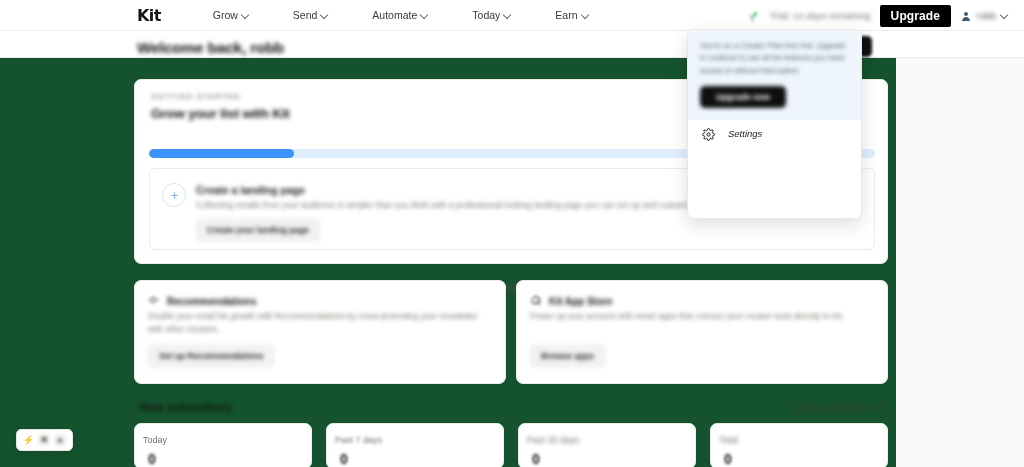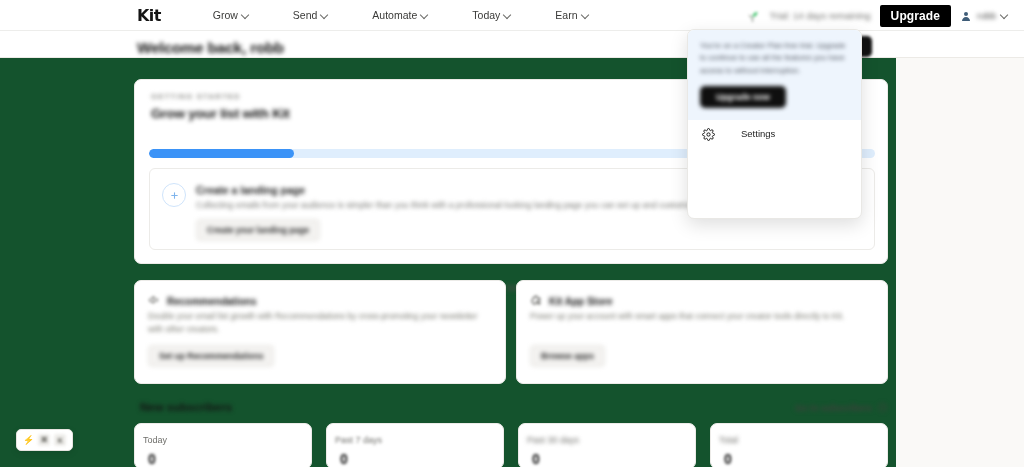--- a/index.html
+++ b/index.html
@@ -178,22 +178,22 @@
   .dd-banner {
     background: #eef5fd; padding: 10px 12px 12px 12px;
   }
   .dd-banner-txt { font-size: 7.6px; line-height: 1.62; color: #4f5560; }
   .dd-upgrade {
     margin-top: 9px; display: inline-block; background: #0f0f0f; color: #fff;
     font-size: 8.5px; font-weight: 700; padding: 6px 16px; border-radius: 5px;
     cursor: pointer;
   }
   .dd-item {
-    display: flex; align-items: center; gap: 26px;
-    padding: 7px 14px; cursor: pointer;
+    display: flex; align-items: center; gap: 13px;
+    padding: 7px 14px; cursor: pointer; font-style: italic;
   }
   .dd-item:first-of-type { margin-top: 5px; }
   .dd-label { font-size: 9.5px; color: #1c1c1c; }
   .dd-ico { width: 13px; height: 13px; flex: 0 0 13px; }
 
   
   .cmdbar {
     position: absolute; left: 16px; bottom: 16px;
     background: #ffffff; border: 1px solid #e6e4e0; border-radius: 5px;
     box-shadow: 0 2px 7px rgba(0,0,0,.10);

